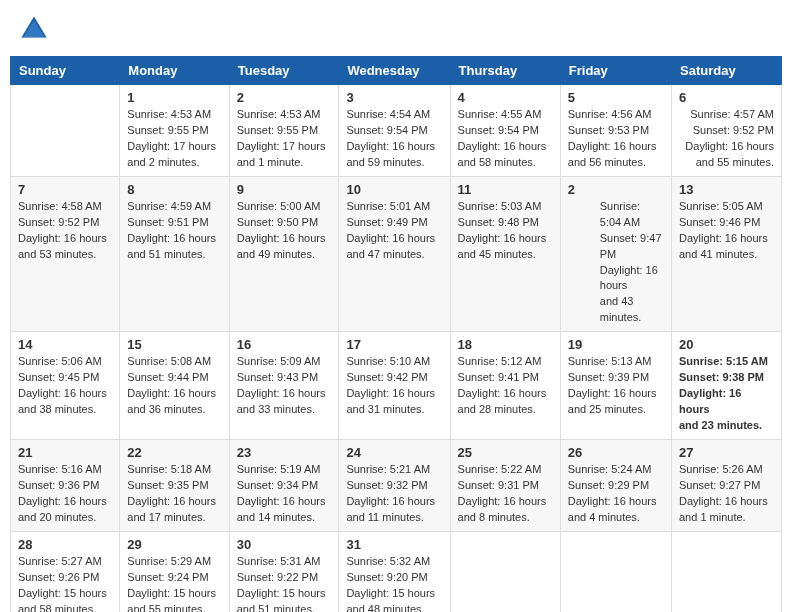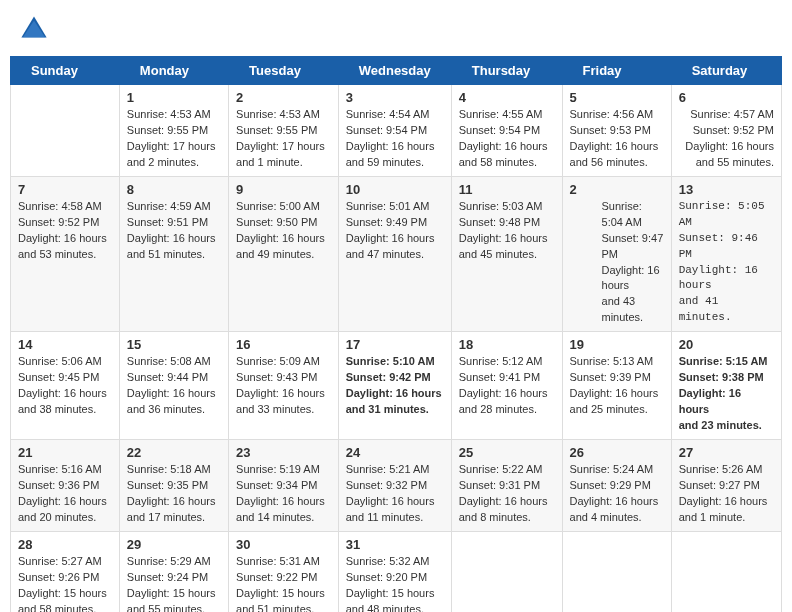--- a/index.html
+++ b/index.html
@@ -56,21 +56,21 @@
     }
     .calendar {
       width: 100%;
       border-collapse: collapse;
       border: 1px solid #ccc;
     }
     .calendar th {
       background-color: #1a5fa8;
       color: #fff;
       text-align: left;
-      padding: 6px 20px;
+      padding: 6px 8px;
       font-size: 13px;
       border: 1px solid #1a5fa8;
     }
     .calendar td {
       vertical-align: top;
       padding: 5px 7px;
       border: 1px solid #ddd;
       width: 113px;
       min-height: 80px;
       font-size: 11px;
@@ -210,21 +210,21 @@
         </td>
         <td>
           <div class="day-number">2</div>
           <div class="day-info" style="white-space: pre-line; margin-left: 32px;">Sunrise: 5:04 AM
 Sunset: 9:47 PM
 Daylight: 16 hours
 and 43 minutes.</div>
         </td>
         <td>
           <div class="day-number">13</div>
-          <div class="day-info" style="white-space: pre-line; font-family: Liberation Mono, monospace;">Sunrise: 5:05 AM
+          <div class="day-info" style="white-space: pre-line;">Sunrise: 5:05 AM
 Sunset: 9:46 PM
 Daylight: 16 hours
 and 41 minutes.</div>
         </td>
       </tr>
       <tr>
         <td>
           <div class="day-number">14</div>
           <div class="day-info" style="white-space: pre-line;">Sunrise: 5:06 AM
 Sunset: 9:45 PM
@@ -240,21 +240,21 @@
         </td>
         <td>
           <div class="day-number">16</div>
           <div class="day-info" style="white-space: pre-line;">Sunrise: 5:09 AM
 Sunset: 9:43 PM
 Daylight: 16 hours
 and 33 minutes.</div>
         </td>
         <td>
           <div class="day-number">17</div>
-          <div class="day-info" style="white-space: pre-line; font-weight: bold;">Sunrise: 5:10 AM
+          <div class="day-info" style="white-space: pre-line;">Sunrise: 5:10 AM
 Sunset: 9:42 PM
 Daylight: 16 hours
 and 31 minutes.</div>
         </td>
         <td>
           <div class="day-number">18</div>
           <div class="day-info" style="white-space: pre-line;">Sunrise: 5:12 AM
 Sunset: 9:41 PM
 Daylight: 16 hours
 and 28 minutes.</div>

